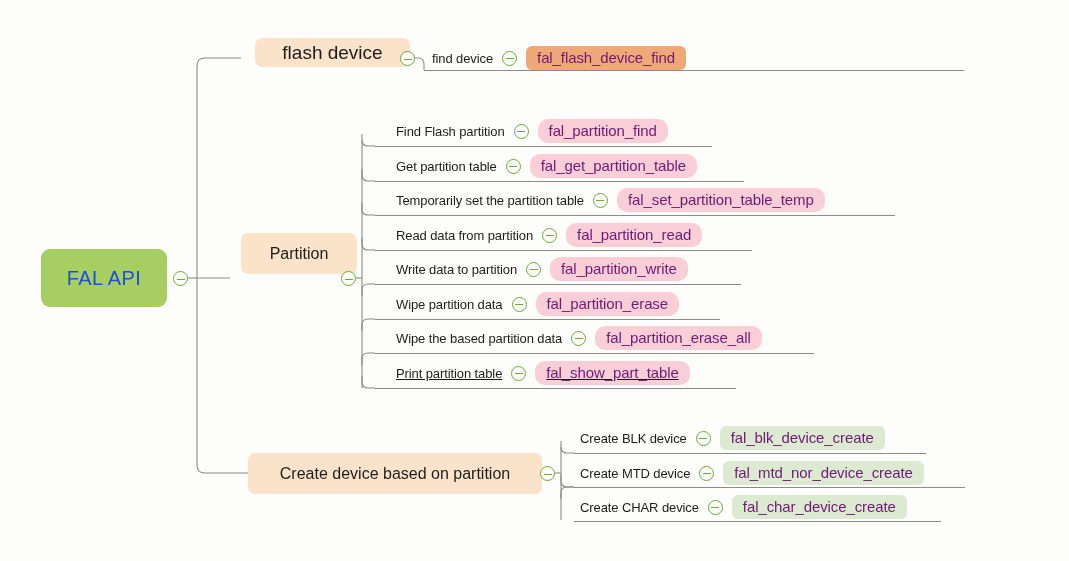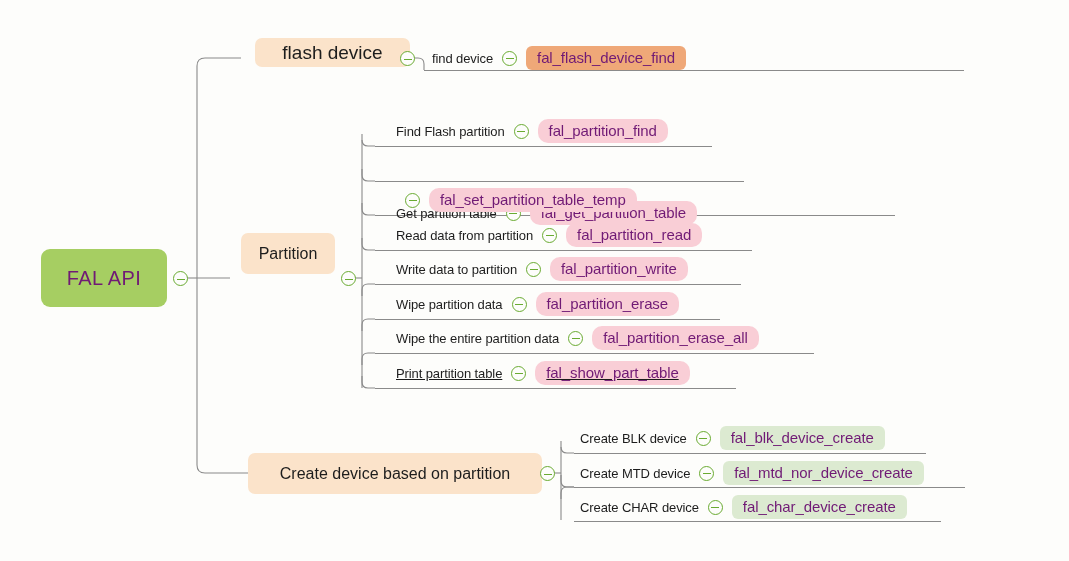--- a/index.html
+++ b/index.html
@@ -39,21 +39,21 @@
     position: absolute;
     box-sizing: border-box;
     display: flex;
     align-items: center;
     justify-content: center;
     border-radius: 7px;
     white-space: nowrap;
   }
   .root-node {
     background: #a6ce62;
-    color: #701a75;
+    color: #1d4ed8;
     border-radius: 9px;
     font-size: 20px;
     letter-spacing: .4px;
   }
   .branch-node {
     background: #fbe3ca;
     color: #1d1d1d;
     font-size: 16px;
   }
   .branch-node.emph {
@@ -173,38 +173,39 @@
     <span>flash device</span>
   </div>
   <span class="toggle free" style="left:400px; top:51px;"></span>
 
   <div class="leaf" style="left:432px; top:45px;">
     <span class="leaf-label">find device</span>
     <span class="toggle"></span>
     <span class="tag orange">fal_flash_device_find</span>
   </div>
 
-  <div class="node branch-node" style="left:241px; top:233px; width:94px; height:41px;">
+  <div class="node branch-node" style="left:241px; top:233px; width:116px; height:41px;">
     <span>Partition</span>
   </div>
   <span class="toggle free" style="left:341px; top:271px;"></span>
 
   <div class="leaf" style="left:396px; top:118px;">
     <span class="leaf-label">Find Flash partition</span>
     <span class="toggle"></span>
     <span class="tag pink">fal_partition_find</span>
   </div>
 
-  <div class="leaf" style="left:396px; top:153px;margin-top:47px;">
+  <div class="leaf" style="left:396px; top:153px;">
     <span class="leaf-label">Get partition table</span>
     <span class="toggle"></span>
     <span class="tag pink">fal_get_partition_table</span>
   </div>
 
   <div class="leaf" style="left:396px; top:187px;">
+    <span class="leaf-label">Temporarily set the partition table</span>
     <span class="toggle"></span>
     <span class="tag pink">fal_set_partition_table_temp</span>
   </div>
 
   <div class="leaf" style="left:396px; top:222px;">
     <span class="leaf-label">Read data from partition</span>
     <span class="toggle"></span>
     <span class="tag pink">fal_partition_read</span>
   </div>
 
@@ -214,21 +215,21 @@
     <span class="tag pink">fal_partition_write</span>
   </div>
 
   <div class="leaf" style="left:396px; top:291px;text-align:right;">
     <span class="leaf-label">Wipe partition data</span>
     <span class="toggle"></span>
     <span class="tag pink">fal_partition_erase</span>
   </div>
 
   <div class="leaf" style="left:396px; top:325px;">
-    <span class="leaf-label">Wipe the entire partition data</span>
+    <span class="leaf-label">Wipe the based partition data</span>
     <span class="toggle"></span>
     <span class="tag pink">fal_partition_erase_all</span>
   </div>
 
   <div class="leaf" style="left:396px; top:360px;text-decoration:underline;">
     <span class="leaf-label">Print partition table</span>
     <span class="toggle"></span>
     <span class="tag pink">fal_show_part_table</span>
   </div>
 

